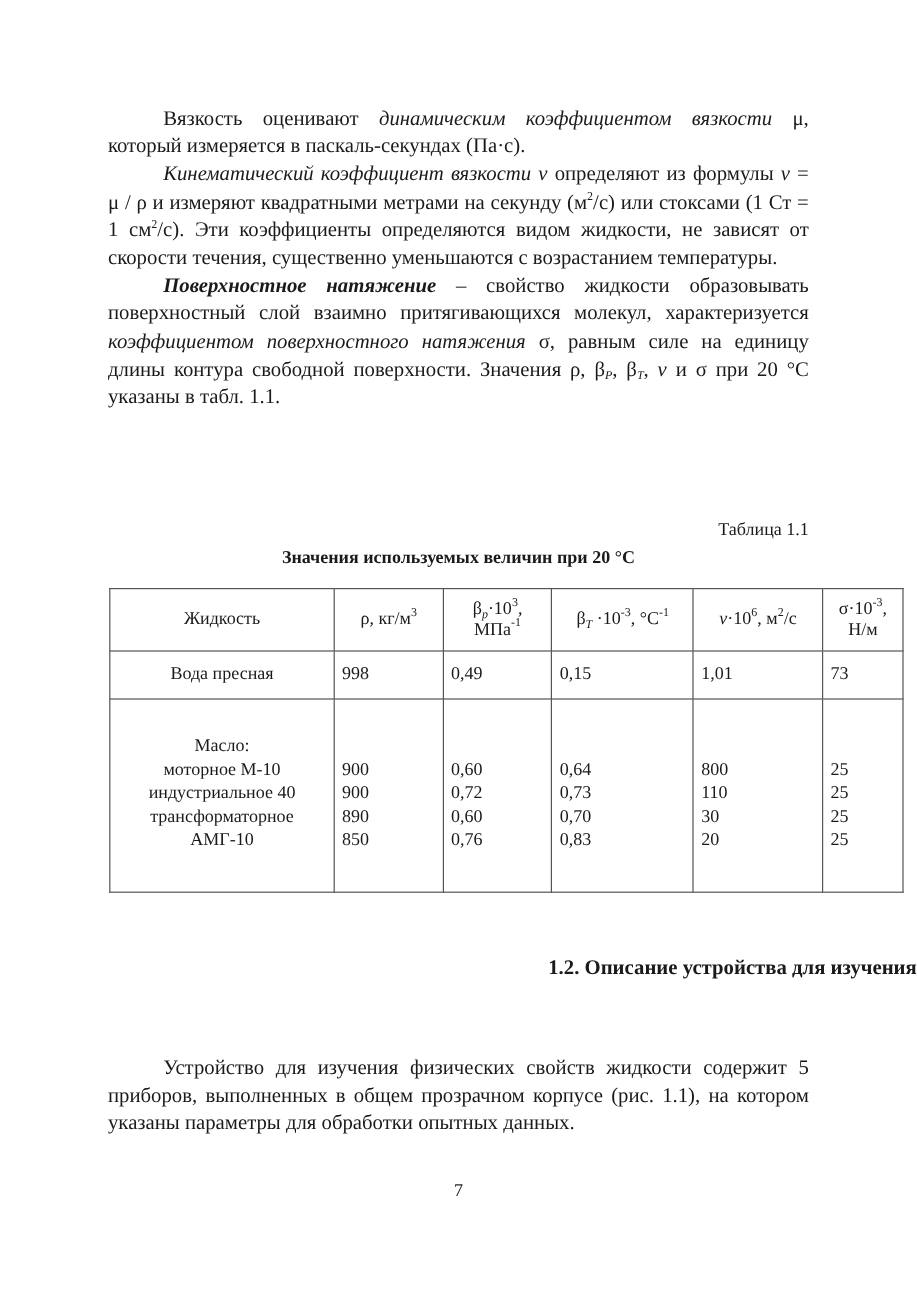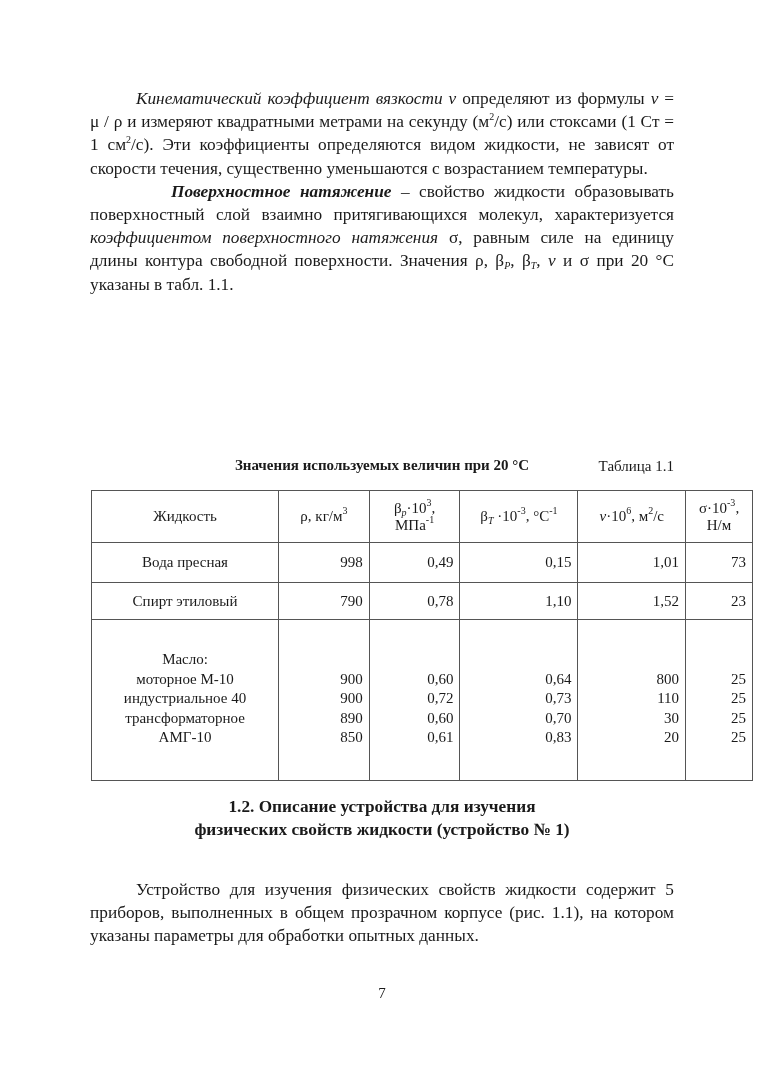--- a/index.html
+++ b/index.html
@@ -2,41 +2,42 @@
 <html><head>
 <meta charset="utf-8">
 <style>
   html, body { margin:0; padding:0; background:#ffffff; }
   body { width:764px; height:1080px; position:relative; overflow:hidden;
          font-family:"Liberation Serif", "DejaVu Serif", serif; color:#1a1a1a; }
   .page { position:absolute; left:90px; top:87px; width:584px; }
   p { margin:0; font-size:17.3px; line-height:23.2px; text-align:justify; }
   p.indent { text-indent:46px; }
   .it { font-style:italic; }
-  .bi { font-style:italic; font-weight:bold;margin-left:35px; }
+  .bi { font-style:italic; font-weight:bold; }
   sup { font-size:10px; line-height:0; vertical-align:7px; }
   sub { font-size:10px; line-height:0; vertical-align:-3px; font-style:italic; }
-  .table-label { position:absolute; top:458px; right:90px; font-size:15px; }
+  .table-label { position:absolute; top:434px; right:90px; font-size:15px; }
   .table-title { position:absolute; top:457px; left:0; width:764px; text-align:center; font-size:15px; font-weight:bold; }
   table { position:absolute; left:91px; top:490px; width:662px; border-collapse:collapse; font-size:15px; }
   td, th { border:1.3px solid #555; font-weight:normal; padding:0 6px; }
   th { height:51px; text-align:center; line-height:17px; }
-  td { text-align:right; }
+  td { text-align:left; }
   td.name { text-align:center; padding-left:6px; }
   tr.r1 td { height:39px; }
   tr.r2 td { height:36px; }
   tr.r3 td { height:130px; vertical-align:top; padding-top:30px; line-height:19.5px; }
-  .heading { position:absolute; top:795px; left:0; width:764px; text-align:center; font-weight:bold; font-size:17.3px; line-height:23px; }
+  .heading { position:absolute; top:795px; left:0; width:764px; text-align:right; font-weight:bold; font-size:17.3px; line-height:23px; }
   .para2 { position:absolute; top:878px; left:90px; width:584px; }
   .pagenum { position:absolute; top:985px; left:0; width:764px; text-align:center; font-size:15px; }
 </style>
 </head>
 <body>
 
 <div class="page">
+  <p class="indent"><span>Вязкость оценивают </span><span class="it">динамическим коэффициентом вязкости</span><span> μ, который измеряется в паскаль-секундах (Па·с).</span></p>
   <p class="indent"><span class="it">Кинематический коэффициент вязкости v</span><span> определяют из формулы </span><span class="it">v</span><span> = μ / ρ и измеряют квадратными метрами на секунду (м</span><sup>2</sup><span>/с) или стоксами (1 Ст = 1 см</span><sup>2</sup><span>/с). Эти коэффициенты определяются видом жидкости, не зависят от скорости течения, существенно уменьшаются с возрастанием температуры.</span></p>
   <p class="indent"><span class="bi">Поверхностное натяжение</span><span> – свойство жидкости образовывать поверхностный слой взаимно притягивающихся молекул, характеризуется </span><span class="it">коэффициентом поверхностного натяжения</span><span> σ, равным силе на единицу длины контура свободной поверхности. Значения ρ, β</span><sub>P</sub><span>, β</span><sub>T</sub><span>, </span><span class="it">v</span><span> и σ при 20 °C указаны в табл. 1.1.</span></p>
 </div>
 
 <div class="table-label">Таблица 1.1</div>
 <div class="table-title">Значения используемых величин при 20 °C</div>
 
 <table>
   <colgroup>
     <col style="width:165px">
@@ -56,49 +57,41 @@
     <th><span>σ·10</span><sup>-3</sup><span>,</span><br><span>Н/м</span></th>
   </tr>
   <tr class="r1">
     <td class="name">Вода пресная</td>
     <td>998</td>
     <td>0,49</td>
     <td>0,15</td>
     <td>1,01</td>
     <td>73</td>
   </tr>
-  <tr class="r2">
-    <td class="name">Спирт этиловый</td>
-    <td>790</td>
-    <td>0,78</td>
-    <td>1,10</td>
-    <td>1,52</td>
-    <td>23</td>
-  </tr>
   <tr class="r3">
     <td class="name">
       <div>Масло:</div>
       <div>моторное М-10</div>
       <div>индустриальное 40</div>
       <div>трансформаторное</div>
       <div>АМГ-10</div>
     </td>
     <td>
           <div>&nbsp;</div>
           <div>900</div>
           <div>900</div>
           <div>890</div>
           <div>850</div>
         </td>
     <td>
           <div>&nbsp;</div>
           <div>0,60</div>
           <div>0,72</div>
           <div>0,60</div>
-          <div>0,61</div>
+          <div>0,76</div>
         </td>
     <td>
           <div>&nbsp;</div>
           <div>0,64</div>
           <div>0,73</div>
           <div>0,70</div>
           <div>0,83</div>
         </td>
     <td>
           <div>&nbsp;</div>
@@ -113,20 +106,19 @@
           <div>25</div>
           <div>25</div>
           <div>25</div>
         </td>
   </tr>
 </tbody>
   </table>
 
 <div class="heading">
   <div>1.2. Описание устройства для изучения</div>
-  <div>физических свойств жидкости (устройство № 1)</div>
 </div>
 
 <div class="para2">
   <p class="indent">Устройство для изучения физических свойств жидкости содержит 5 приборов, выполненных в общем прозрачном корпусе (рис. 1.1), на котором указаны параметры для обработки опытных данных.</p>
 </div>
 
 <div class="pagenum">7</div>
 
 </body></html>

